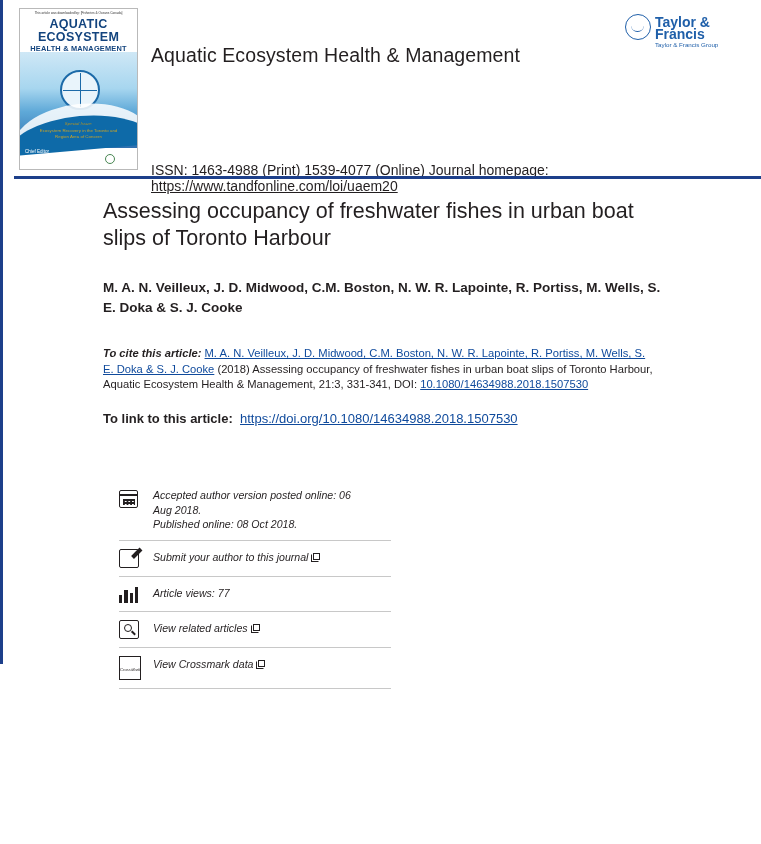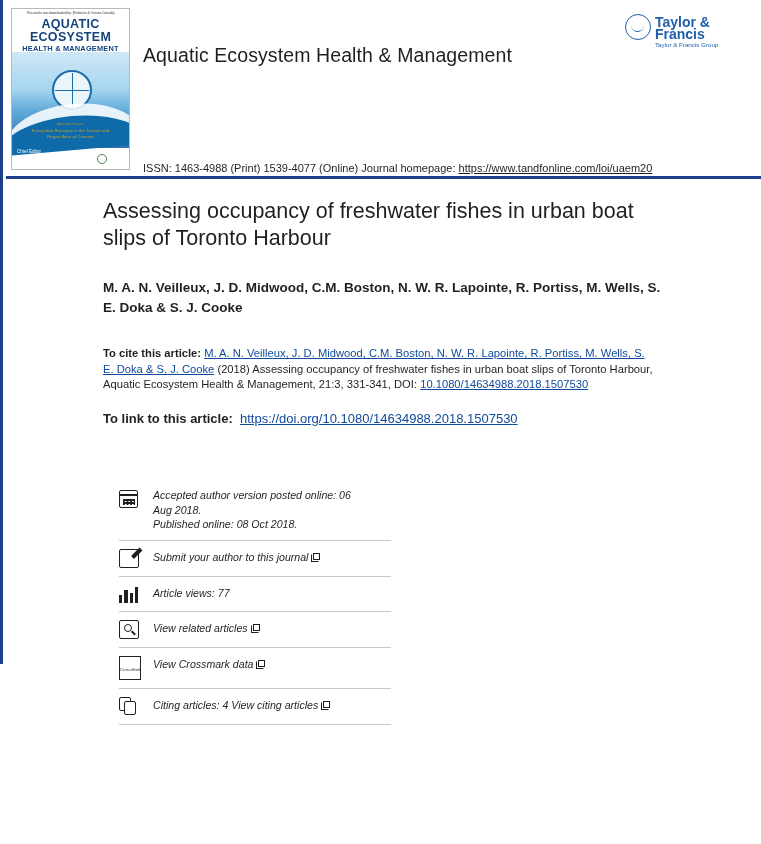--- a/index.html
+++ b/index.html
@@ -14,20 +14,21 @@
     color: #000000;
     overflow: hidden;
     position: relative;
   }
   .page {
     position: relative;
     width: 761px;
     height: 664px;
     box-sizing: border-box;
     border-left: 3px solid #1d3f8a;
+    padding-left: 8px;
   }
 
   
   .header {
     position: relative;
     height: 178px;
   }
   .cover {
     position: absolute;
     left: 8px;
@@ -179,21 +180,21 @@
     top: 4px;
     color: #1f5fa9;
   }
   .tf-text .tf-main { font-size: 14px; font-weight: bold; line-height: 12px; }
   .tf-text .tf-sub { font-size: 6.2px; line-height: 9px; }
 
   .issn-line {
     position: absolute;
     left: 140px;
     top: 162px;
-    font-size: 11px;
+    font-size: 14px;
     color: #231f20;
   }
   .issn-line a {
     color: #231f20;
     text-decoration: underline;
   }
   .header-rule {
     position: absolute;
     left: 3px;
     right: 0;
@@ -225,21 +226,21 @@
     max-width: 565px;
     margin-bottom: 28px;
   }
   .cite-block {
     font-size: 11.2px;
     line-height: 15.5px;
     color: #231f20;
     max-width: 555px;
     margin-bottom: 18px;
   }
-  .cite-label { font-weight: bold; }
+  .cite-label { font-weight: bold; font-style: italic; }
   .cite-block .link,
   .link {
     color: #0f4a9c;
     text-decoration: underline;
   }
   .link-line {
     font-size: 13px;
     line-height: 16px;
     color: #231f20;
     margin-bottom: 22px;
@@ -539,23 +540,15 @@
         <span class="ic ic-crossmark">
           <span class="cm-top"></span>
           <span class="cm-label">CrossMark</span>
         </span>
       </div>
       <div class="meta-text">
         <span>View Crossmark data</span><span class="ext-link"></span>
       </div>
     </div>
 
-    <div class="meta-row">
-      <div class="meta-icon">
-        <span class="ic ic-copy"></span>
-      </div>
-      <div class="meta-text">
-        <span>Citing articles: 4 View citing articles</span><span class="ext-link"></span>
-      </div>
-    </div>
 
   </div>
 </div>
 
 </body></html>

